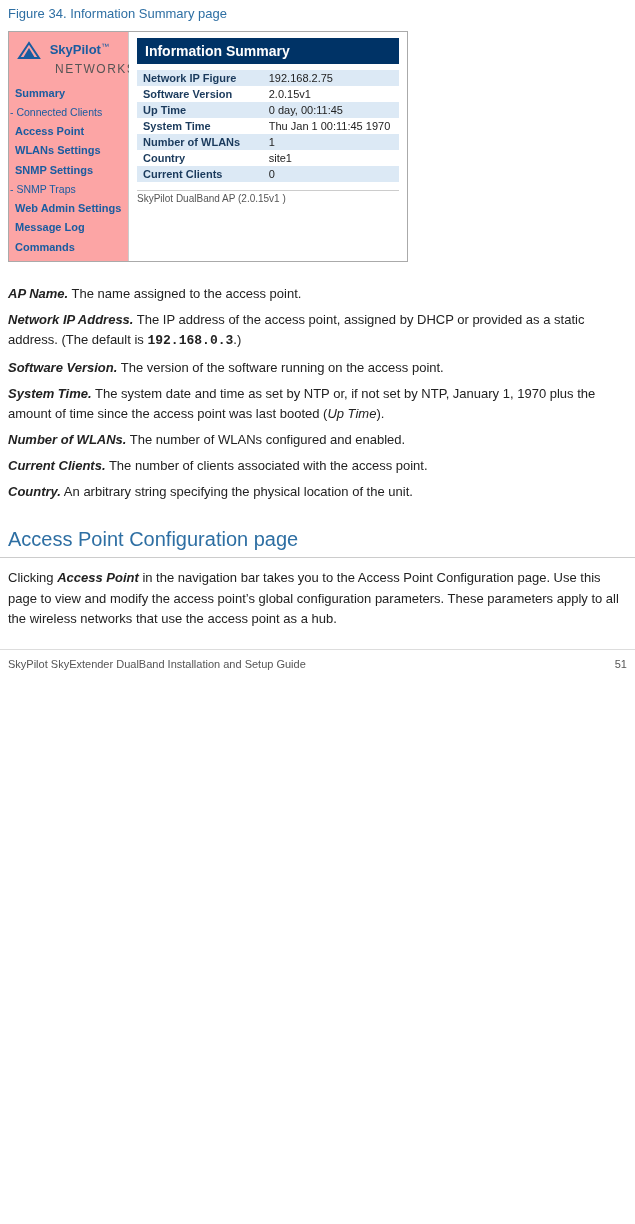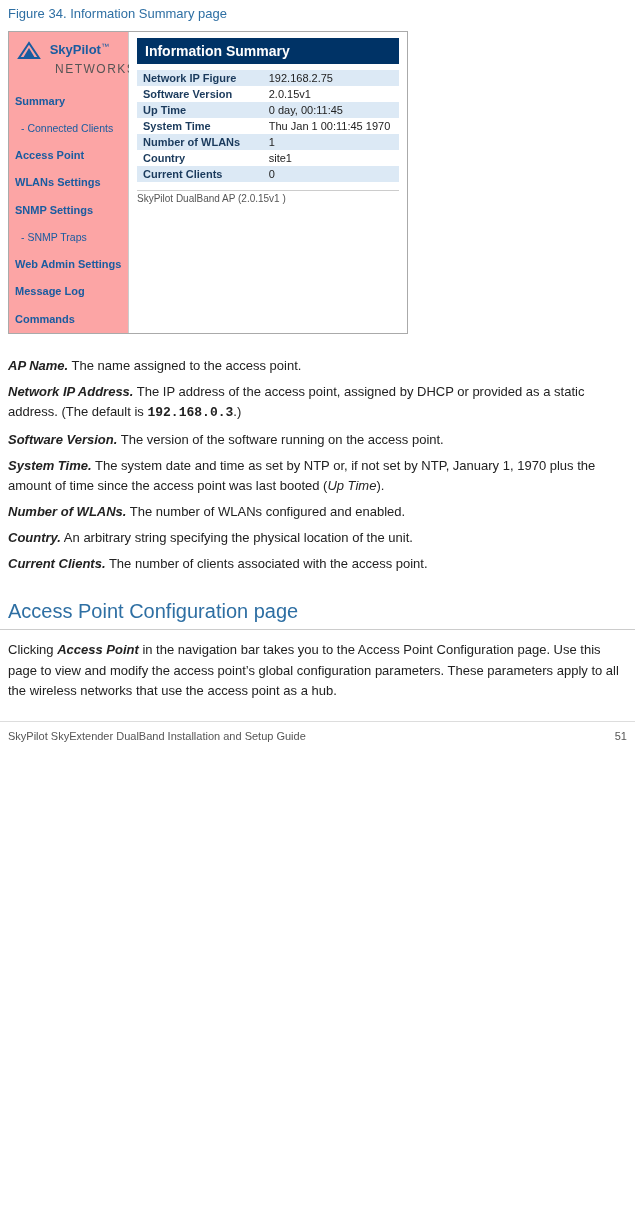--- a/index.html
+++ b/index.html
@@ -48,28 +48,27 @@
       vertical-align: middle;
       margin-right: 3px;
     }
 
     .sidebar-item {
       padding: 2px 6px;
       font-size: 11px;
       color: #1a5ca0;
       cursor: pointer;
       line-height: 1.4;
-      margin-top: 8px;
     }
     .sidebar-item.bold {
       font-weight: bold;
       color: #1a5ca0;
     }
     .sidebar-item.sub {
-      padding-left: 12px;
+      padding-left: 1px;
       font-size: 10.5px;
     }
 
     .main-content {
       flex: 1;
       padding: 6px 8px;
       background: #fff;
     }
 
     .main-header {
@@ -232,22 +231,22 @@
     </div>
   </div>
 </div>
 
 <div class="body-section" id="body-paragraphs">
     <p><span class="term">AP Name.</span> The name assigned to the access point.</p>
     <p><span class="term">Network IP Address.</span> The IP address of the access point, assigned by DHCP or provided as a static address. (The default is <span class="code">192.168.0.3</span>.)</p>
     <p><span class="term">Software Version.</span> The version of the software running on the access point.</p>
     <p><span class="term">System Time.</span> The system date and time as set by NTP or, if not set by NTP, January 1, 1970 plus the amount of time since the access point was last booted (<span style="font-style: italic;">Up Time</span>).</p>
     <p><span class="term">Number of WLANs.</span> The number of WLANs configured and enabled.</p>
+    <p><span class="term">Current Clients.</span> The number of clients associated with the access point.</p>
     <p><span class="term">Country.</span> An arbitrary string specifying the physical location of the unit.</p>
-    <p><span class="term">Current Clients.</span> The number of clients associated with the access point.</p>
   </div>
 
 <div class="section-heading">Access Point Configuration page</div>
 
 <div class="body-section-under-heading" id="section-body">
     <p>Clicking <strong style="font-style: italic;">Access Point</strong> in the navigation bar takes you to the Access Point Configuration page. Use this page to view and modify the access point’s global configuration parameters. These parameters apply to all the wireless networks that use the access point as a hub.</p>
   </div>
 
 <div class="page-footer">
   <span>SkyPilot SkyExtender DualBand Installation and Setup Guide</span>

